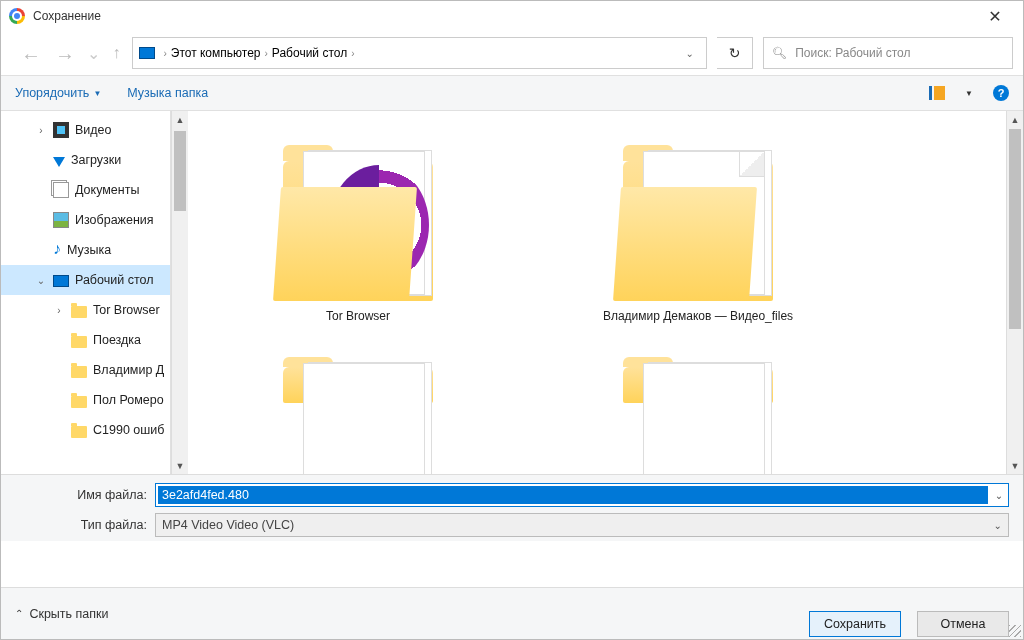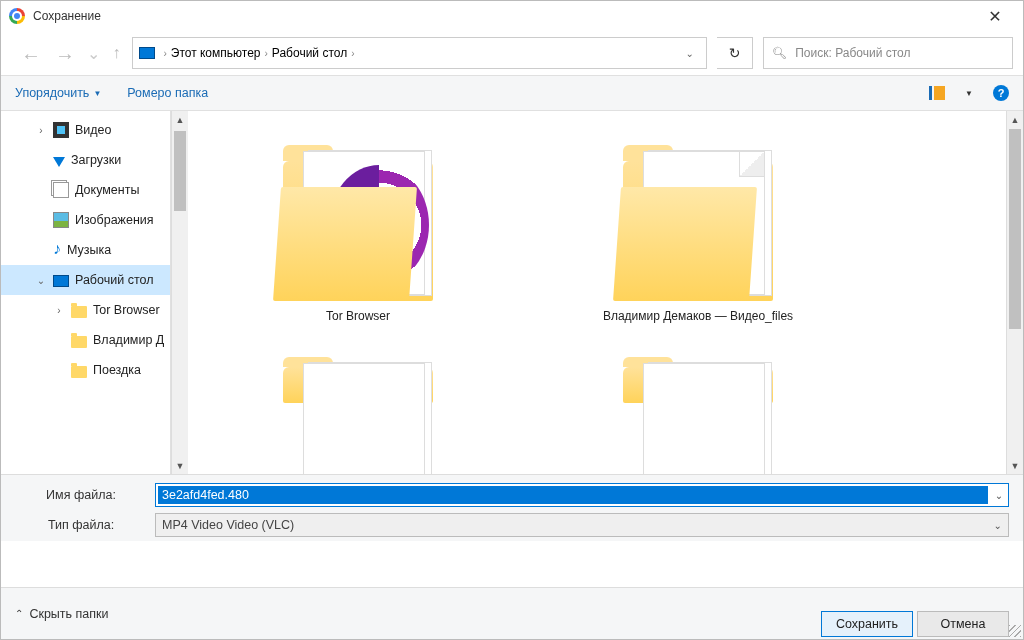--- a/index.html
+++ b/index.html
@@ -62,31 +62,31 @@
   .bf-paper.fold::after{content:'';position:absolute;top:0;right:0;width:24px;height:24px;background:linear-gradient(135deg,#fff 50%,#eee 50%);border-left:1px solid #ddd;border-bottom:1px solid #ddd;}
   .bf-front { position:absolute; left:4px; right:30px; top:46px; bottom:0; background:linear-gradient(#ffe8a8,#ffd35a); border-radius:2px; transform:skewX(-4deg);}
   .tor { position:absolute; top:24px; left:56px; width:100px; height:120px; border-radius: 50px 50px 50px 50px / 60px 60px 60px 60px; overflow:hidden;}
   .tor-left{position:absolute;inset:0;right:50%;background:#6b1e9e;}
   .tor-right{position:absolute;inset:0;left:50%;background:radial-gradient(circle at 0 50%, #9c27b0 0 18%, #fff 18% 28%, #9c27b0 28% 42%, #fff 42% 54%, #9c27b0 54% 70%, #fff 70% 100%);}
   .item.partial .big-folder { height: 40px; margin-top:30px;} 
   .item.partial .bf-back{inset:4px 10px 0 10px;} .item.partial .bf-back::before{top:-10px;height:10px;}
   .item.partial .bf-paper{top:0;bottom:-100px;}
   
   .fields { border-top:1px solid #ddd; background:#f5f6f7; padding: 8px 14px 4px; font-size:12.5px; display:grid; grid-template-columns: 140px 1fr; row-gap:6px; align-items:center; color:#333;}
-  .fields label { text-align:center; padding-right:8px;}
+  .fields label { text-align:right; padding-right:8px;}
   .fname-wrap { border:1px solid #0078d7; background:#fff; height:24px; display:flex; align-items:center;}
   .fname-wrap input { flex:1; border:none; outline:none; font-size:12.5px; padding:0 4px; background:#0078d7; color:#fff; height:18px; margin:8px 2px;}
   .fname-wrap .dd { width:18px; text-align:center; color:#555; font-size:10px;}
   .ftype { border:1px solid #bbb; background:#efefef; height:24px; display:flex; align-items:center; padding:0 6px; font-size:12.5px; color:#444;}
   .ftype .dd { margin-left:auto; color:#555; font-size:10px;}
   
   .footer { position:absolute; bottom:0; left:0; right:0; border-top:1px solid #ddd; background:#f5f6f7; height:52px; display:flex; align-items:center; padding: 0 14px; font-size:12.5px;}
   .hide-folders { display:flex; align-items:center; gap:6px; color:#333; cursor:pointer;}
   .hide-folders .chv { font-size:10px;}
-  .btns { margin-left:auto; display:flex; gap:4px;margin-top:20px;}
+  .btns { margin-left:auto; display:flex; gap:16px;margin-top:20px;}
   .btn { min-width:92px; height:26px; border:1px solid #bbb; background:#e9e9e9; font-size:12.5px; color:#222; display:flex; align-items:center; justify-content:center; cursor:pointer;}
   .btn.primary { border:1px solid #0078d7; background:#e5f1fb;}
   
   .corner { position:absolute; right:2px; bottom:2px; width:12px; height:12px; background: repeating-linear-gradient(135deg,#aaa 0 1px, transparent 1px 4px);}
 </style>
 </head>
 <body>
 
 <div class="titlebar">
   <span class="app-icon"></span>
@@ -113,21 +113,21 @@
     <span class="sicon">🔍︎</span>
     <span>Поиск: Рабочий стол</span>
   </div>
 </div>
 
 <div class="toolbar">
   <span class="arrange">
     <span>Упорядочить</span>
     <span class="tri">▼</span>
   </span>
-  <span>Ромеро папка</span>
+  <span>Музыка папка</span>
   <div class="right">
     <span class="view-icon"></span>
     <span style="font-size:8px;color:#333;">▼</span>
     <span class="help-icon">?</span>
   </div>
 </div>
 
 <div class="body">
   <div class="sidebar" id="sidebar">
       <div class="tree-item l2">
@@ -161,26 +161,36 @@
         <span>Рабочий стол</span>
       </div>
       <div class="tree-item l3">
         <span class="exp">›</span>
         <span class="ticon folder"></span>
         <span>Tor Browser</span>
       </div>
       <div class="tree-item l3">
         <span class="exp"></span>
         <span class="ticon folder"></span>
+        <span>Поездка</span>
+      </div>
+      <div class="tree-item l3">
+        <span class="exp"></span>
+        <span class="ticon folder"></span>
         <span>Владимир Д</span>
       </div>
       <div class="tree-item l3">
         <span class="exp"></span>
         <span class="ticon folder"></span>
-        <span>Поездка</span>
+        <span>Пол Ромеро</span>
+      </div>
+      <div class="tree-item l3">
+        <span class="exp"></span>
+        <span class="ticon folder"></span>
+        <span>С1990 ошиб</span>
       </div>
     </div>
   <div class="vscroll">
     <div class="arr top">▲</div>
     <div class="thumb"></div>
     <div class="arr bot">▼</div>
   </div>
   <div class="content">
     <div class="items" id="items">
         <div class="item">

